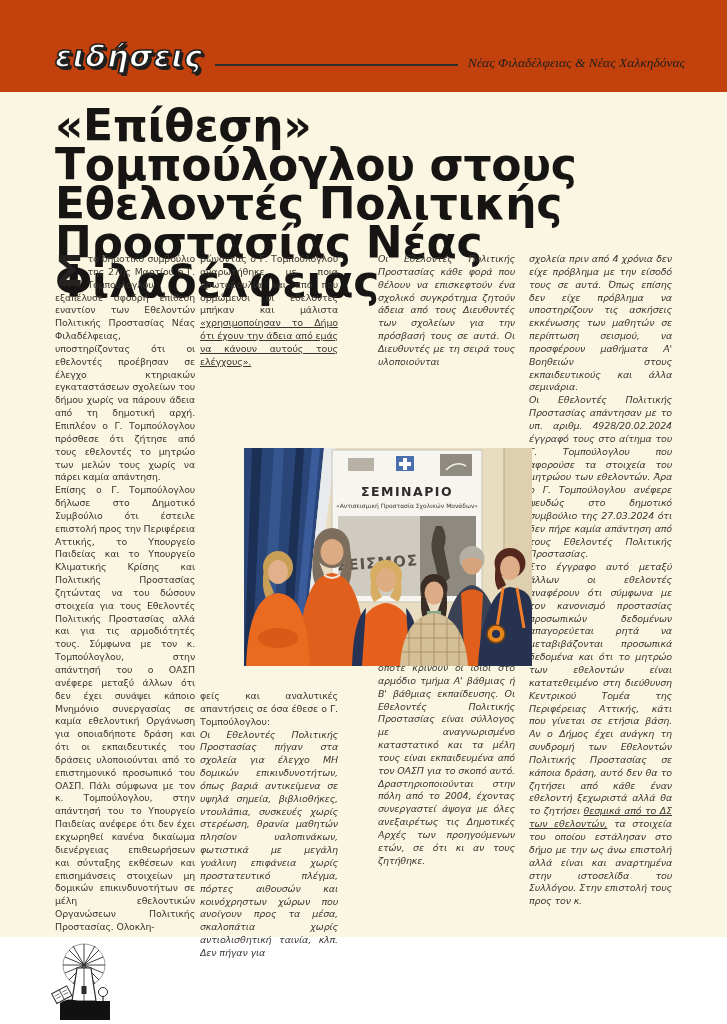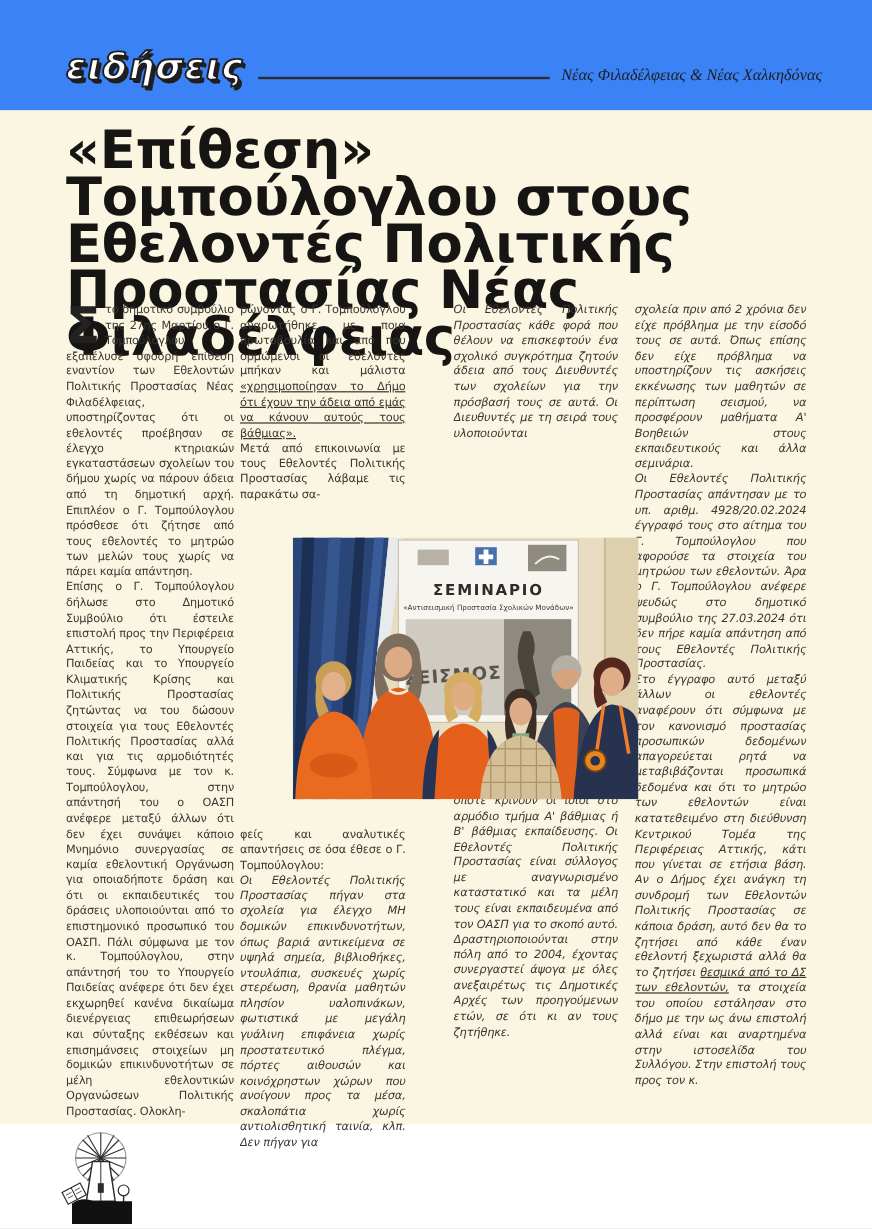--- a/index.html
+++ b/index.html
@@ -1,19 +1,19 @@
 <!DOCTYPE html>
 <html><head>
 <meta charset="utf-8">
 <style>
   html,body{margin:0;padding:0;background:#d8d8d8;}
   .sheet{position:relative;width:727px;height:1024px;background:#ffffff;overflow:hidden;
          font-family:"DejaVu Sans",sans-serif;}
   
-  .header{position:absolute;top:0;left:0;right:0;height:92px;background:#3b82f6;
+  .header{position:absolute;top:0;left:0;right:0;height:92px;background:#c2410c;
           display:flex;align-items:flex-end;padding:0 42px 20px 55px;box-sizing:border-box;}
   .masthead{font-family:"DejaVu Sans",sans-serif;font-style:italic;font-weight:bold;
             font-size:30px;color:#fff;letter-spacing:1px;
             -webkit-text-stroke:1.6px #1f1f1f;
             text-shadow:2px 2px 0 #1f1f1f,3px 3px 0 #1f1f1f;line-height:30px;}
   .header-rule{flex:1;border-bottom:2px solid #2e2e2e;margin:0 10px 6px 12px;height:0;}
   .region{font-family:"Liberation Serif","DejaVu Serif",serif;font-style:italic;
           font-size:13.5px;color:#1e1e1e;white-space:nowrap;margin-bottom:1px;}
   
   .cream{position:absolute;top:92px;left:0;width:727px;height:845px;background:#faf6e1;}
@@ -55,39 +55,38 @@
   <div class="cream"></div>
 
   <h1 class="headline">«Επίθεση» Τομπούλογλου στους Εθελοντές Πολιτικής Προστασίας Νέας Φιλαδέλφειας</h1>
 
   <div class="tb col1">
     <p><span class="dropcap">Σ</span><span>το δημοτικό συμβούλιο της 27ης Μαρτίου ο Γ. Τομπούλογλου εξαπέλυσε σφοδρή επίθεση εναντίον των Εθελοντών Πολιτικής Προστασίας Νέας Φιλαδέλφειας, υποστηρίζοντας ότι οι εθελοντές προέβησαν σε έλεγχο κτηριακών εγκαταστάσεων σχολείων του δήμου χωρίς να πάρουν άδεια από τη δημοτική αρχή. Επιπλέον ο Γ. Τομπούλογλου πρόσθεσε ότι ζήτησε από τους εθελοντές το μητρώο των μελών τους χωρίς να πάρει καμία απάντηση.</span></p>
     <p>Επίσης ο Γ. Τομπούλογλου δήλωσε στο Δημοτικό Συμβούλιο ότι έστειλε επιστολή προς την Περιφέρεια Αττικής, το Υπουργείο Παιδείας και το Υπουργείο Κλιματικής Κρίσης και Πολιτικής Προστασίας ζητώντας να του δώσουν στοιχεία για τους Εθελοντές Πολιτικής Προστασίας αλλά και για τις αρμοδιότητές τους. Σύμφωνα με τον κ. Τομπούλογλου, στην απάντησή του ο ΟΑΣΠ ανέφερε μεταξύ άλλων ότι δεν έχει συνάψει κάποιο Μνημόνιο συνεργασίας σε καμία εθελοντική Οργάνωση για οποιαδήποτε δράση και ότι οι εκπαιδευτικές του δράσεις υλοποιούνται από το επιστημονικό προσωπικό του ΟΑΣΠ. Πάλι σύμφωνα με τον κ. Τομπούλογλου, στην απάντησή του το Υπουργείο Παιδείας ανέφερε ότι δεν έχει εκχωρηθεί κανένα δικαίωμα διενέργειας επιθεωρήσεων και σύνταξης εκθέσεων και επισημάνσεις στοιχείων μη δομικών επικινδυνοτήτων σε μέλη εθελοντικών Οργανώσεων Πολιτικής Προστασίας. Ολοκλη-</p>
   </div>
 
   <div class="tb col2a">
-    <p><span>ρώνοντας ο Γ. Τομπούλογλου αναρωτήθηκε με ποια πρωτοβουλία και από που ορμώμενοι οι εθελοντές μπήκαν και μάλιστα </span><span class="und">«χρησιμοποίησαν το Δήμο ότι έχουν την άδεια από εμάς να κάνουν αυτούς τους βάθμιας».</span></p>
-    <p>Μετά από επικοινωνία με τους Εθελοντές Πολιτικής Προστασίας λάβαμε τις παρακάτω σα-</p>
+    <p><span>ρώνοντας ο Γ. Τομπούλογλου αναρωτήθηκε με ποια πρωτοβουλία και από που ορμώμενοι οι εθελοντές μπήκαν και μάλιστα </span><span class="und">«χρησιμοποίησαν το Δήμο ότι έχουν την άδεια από εμάς να κάνουν αυτούς τους ελέγχους».</span></p>
   </div>
 
   <div class="tb col2b">
     <p>φείς και αναλυτικές απαντήσεις σε όσα έθεσε ο Γ. Τομπούλογλου:</p>
     <p class="it">Οι Εθελοντές Πολιτικής Προστασίας πήγαν στα σχολεία για έλεγχο ΜΗ δομικών επικινδυνοτήτων, όπως βαριά αντικείμενα σε υψηλά σημεία, βιβλιοθήκες, ντουλάπια, συσκευές χωρίς στερέωση, θρανία μαθητών πλησίον υαλοπινάκων, φωτιστικά με μεγάλη γυάλινη επιφάνεια χωρίς προστατευτικό πλέγμα, πόρτες αιθουσών και κοινόχρηστων χώρων που ανοίγουν προς τα μέσα, σκαλοπάτια χωρίς αντιολισθητική ταινία, κλπ. Δεν πήγαν για</p>
   </div>
 
   <div class="tb col3a it">
     <p>Οι Εθελοντές Πολιτικής Προστασίας κάθε φορά που θέλουν να επισκεφτούν ένα σχολικό συγκρότημα ζητούν άδεια από τους Διευθυντές των σχολείων για την πρόσβασή τους σε αυτά. Οι Διευθυντές με τη σειρά τους υλοποιούνται</p>
   </div>
 
   <div class="tb col3b it">
     <p>όποτε κρίνουν οι ίδιοι στο αρμόδιο τμήμα Α' βάθμιας ή Β' βάθμιας εκπαίδευσης. Οι Εθελοντές Πολιτικής Προστασίας είναι σύλλογος με αναγνωρισμένο καταστατικό και τα μέλη τους είναι εκπαιδευμένα από τον ΟΑΣΠ για το σκοπό αυτό. Δραστηριοποιούνται στην πόλη από το 2004, έχοντας συνεργαστεί άψογα με όλες ανεξαιρέτως τις Δημοτικές Αρχές των προηγούμενων ετών, σε ότι κι αν τους ζητήθηκε.</p>
   </div>
 
   <div class="tb col4 it">
-    <p>σχολεία πριν από 2 χρόνια δεν είχε πρόβλημα με την είσοδό τους σε αυτά. Όπως επίσης δεν είχε πρόβλημα να υποστηρίζουν τις ασκήσεις εκκένωσης των μαθητών σε περίπτωση σεισμού, να προσφέρουν μαθήματα Α' Βοηθειών στους εκπαιδευτικούς και άλλα σεμινάρια.</p>
+    <p>σχολεία πριν από 4 χρόνια δεν είχε πρόβλημα με την είσοδό τους σε αυτά. Όπως επίσης δεν είχε πρόβλημα να υποστηρίζουν τις ασκήσεις εκκένωσης των μαθητών σε περίπτωση σεισμού, να προσφέρουν μαθήματα Α' Βοηθειών στους εκπαιδευτικούς και άλλα σεμινάρια.</p>
     <p>Οι Εθελοντές Πολιτικής Προστασίας απάντησαν με το υπ. αριθμ. 4928/20.02.2024 έγγραφό τους στο αίτημα του Γ. Τομπούλογλου που αφορούσε τα στοιχεία του μητρώου των εθελοντών. Άρα ο Γ. Τομπούλογλου ανέφερε ψευδώς στο δημοτικό συμβούλιο της 27.03.2024 ότι δεν πήρε καμία απάντηση από τους Εθελοντές Πολιτικής Προστασίας.</p>
     <p><span>Στο έγγραφο αυτό μεταξύ άλλων οι εθελοντές αναφέρουν ότι σύμφωνα με τον κανονισμό προστασίας προσωπικών δεδομένων απαγορεύεται ρητά να μεταβιβάζονται προσωπικά δεδομένα και ότι το μητρώο των εθελοντών είναι κατατεθειμένο στη διεύθυνση Κεντρικού Τομέα της Περιφέρειας Αττικής, κάτι που γίνεται σε ετήσια βάση. Αν ο Δήμος έχει ανάγκη τη συνδρομή των Εθελοντών Πολιτικής Προστασίας σε κάποια δράση, </span><span class="bld">αυτό δεν θα το ζητήσει από κάθε έναν εθελοντή ξεχωριστά αλλά θα το ζητήσει </span><span class="bld und">θεσμικά από το ΔΣ των εθελοντών,</span><span> τα στοιχεία του οποίου εστάλησαν στο δήμο με την ως άνω επιστολή αλλά είναι και αναρτημένα στην ιστοσελίδα του Συλλόγου. Στην επιστολή τους προς τον κ.</span></p>
   </div>
 
   <figure class="photo">
     <svg viewBox="0 0 288 218" preserveAspectRatio="none">
 
       <rect width="288" height="218" fill="#e9ddc1"></rect>
       <rect x="260" width="28" height="218" fill="#decfae"></rect>
       <line x1="260" y1="0" x2="260" y2="218" stroke="#c8b792" stroke-width="1.5"></line>

